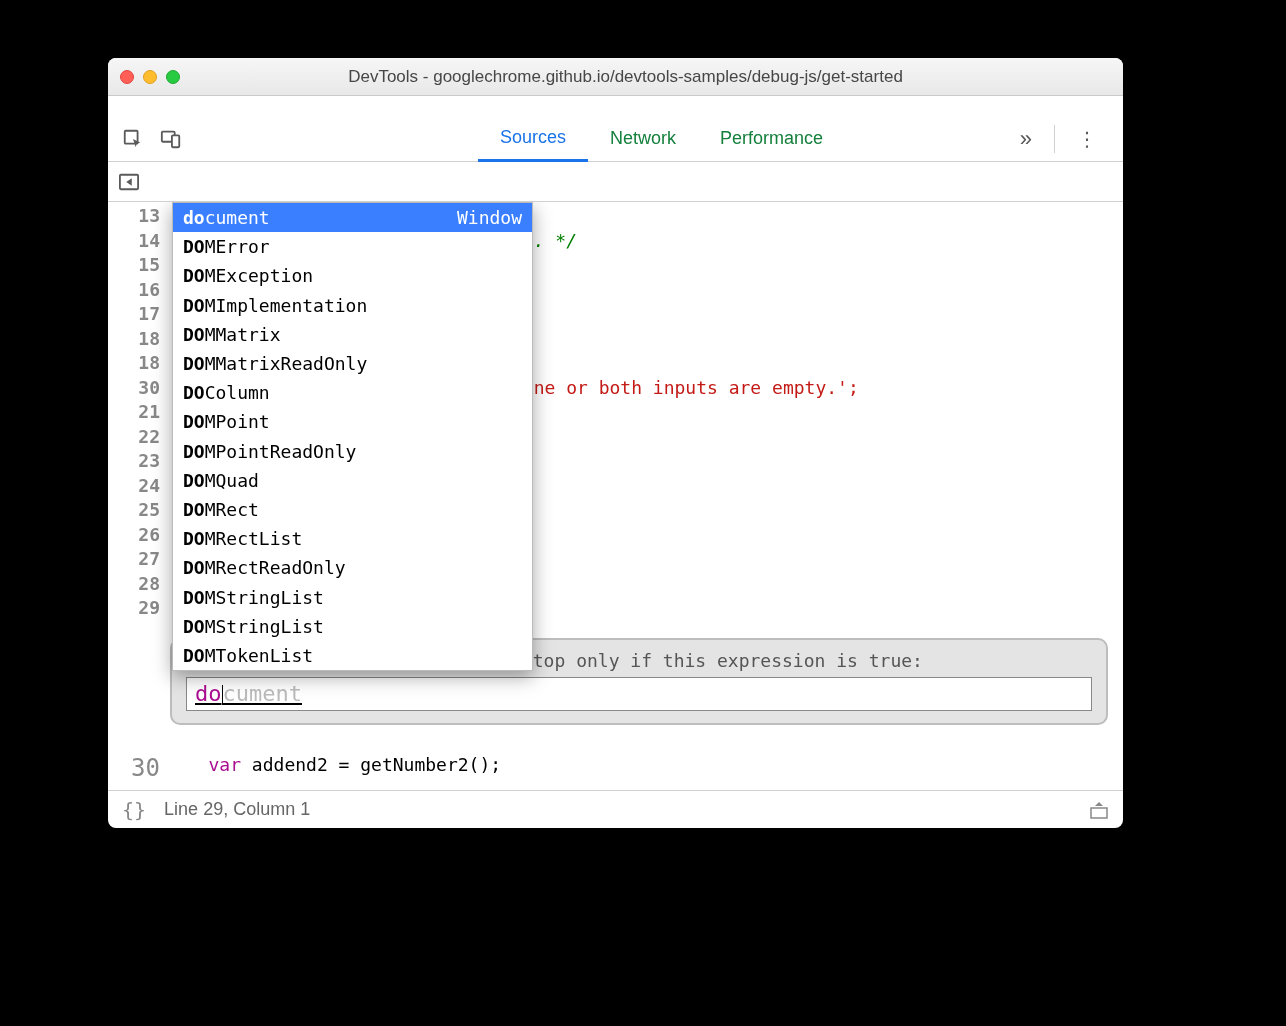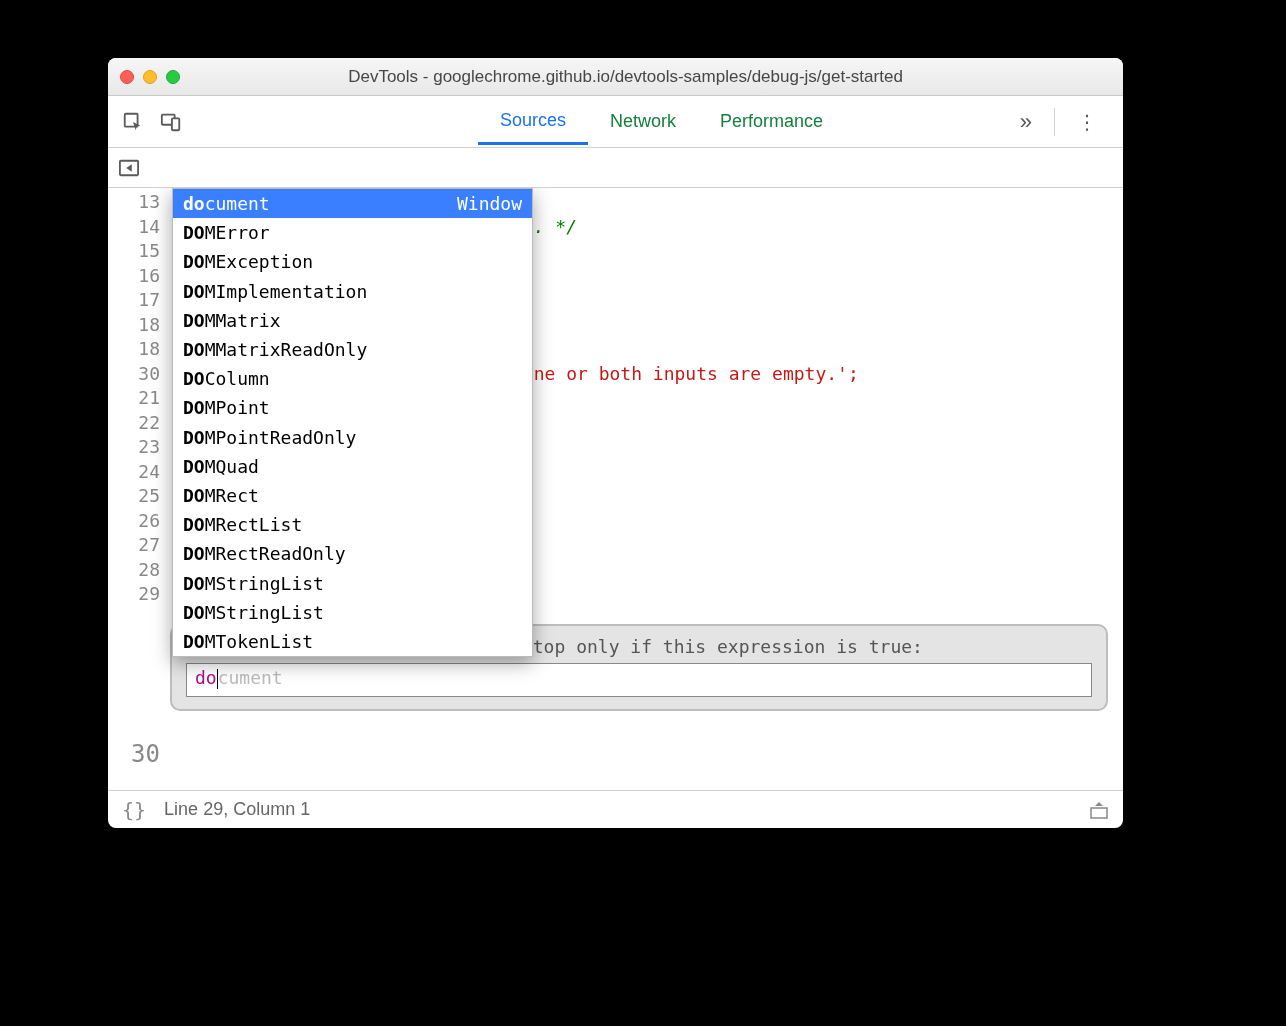--- a/index.html
+++ b/index.html
@@ -32,26 +32,27 @@
   padding: 0 12px;
   gap: 10px;
 }
 .traffic { display: flex; gap: 9px; }
 .dot { width: 14px; height: 14px; border-radius: 50%; }
 .dot.red { background: #ff5f57; border:1px solid #e24640;}
 .dot.yellow { background: #ffbd2e; border:1px solid #dfa023;}
 .dot.green { background: #28ca42; border:1px solid #1fa934;}
 .title { flex:1; text-align:center; font-size: 17px; color:#474747; margin-right:50px;}
 .tabbar {
-  height: 52px;
+  height: 46px;
   border-bottom: 1px solid #d0d0d0;
   display:flex;
   align-items:center;
   padding: 0 10px;
   gap: 8px;
+  margin-top: 20px;
 }
 .tabbar .icon-btn {
   width: 30px; height:30px;
   display:flex; align-items:center; justify-content:center;
   color:#5a5a5a;
 }
 .tabs { display:flex; gap: 0; margin-left:4px;}
 .tab {
   padding: 0 22px;
   height:46px;
@@ -82,21 +83,21 @@
 }
 .gutter {
   width: 60px;
   background:#fff;
   text-align:right;
   color:#888;
   padding: 2px 8px 0 0;
   line-height: 24.5px;
   border-right: 0;
 }
-.gutter div{height:24.5px;}
+.gutter div{height:24.5px;font-weight:bold;}
 .code {
   flex:1;
   padding: 2px 0 0 8px;
   line-height:24.5px;
   white-space:pre;
   color:#222;
   position:relative;
 }
 .code .line{height:24.5px;}
 .kw{color:#aa0d91;}
@@ -141,22 +142,23 @@
   font-size:18px;
   color:#555;
   margin-bottom:6px;
 }
 .cond-input{
   width:100%;
   height:34px;
   border:1px solid #888;
   background:#fff;
   font-family: Menlo, Monaco, monospace;
-  font-size:18px;
+  font-size:22px;
   padding:3px 8px;
+  text-decoration:underline;
 }
 .cond-input .typed{color:#aa0d91;}
 .cond-input .ghost{color:#bbb;}
 .cursor-bar{display:inline-block;width:1px;height:20px;background:#000;vertical-align:middle;margin:0 0px;}
 .statusbar{
   height:38px;
   border-top:1px solid #d0d0d0;
   display:flex;
   align-items:center;
   padding:0 14px;
@@ -332,20 +334,21 @@
 
     <div class="cond-box">
       <div class="cond-label">The breakpoint on line 29 will stop only if this expression is true:</div>
       <div class="cond-input">
         <span class="typed">do</span><span class="cursor-bar"></span><span class="ghost">cument</span>
       </div>
     </div>
 
     <div class="line30-row">
       <div class="g">30</div>
+      <div class="c">   <span class="kw">var</span><span> addend2</span><span> = getNumber2();</span></div>
     </div>
   </div>
 
   <div class="statusbar">
     <span class="braces">{}</span>
     <span>Line 29, Column 1</span>
     <span class="right">
       <svg width="20" height="20" viewBox="0 0 20 20" fill="none" stroke="#888" stroke-width="1.5">
         <rect x="2" y="8" width="16" height="10"></rect>
         <path d="M6 6 L10 2 L14 6" fill="#888" stroke="none"></path>

